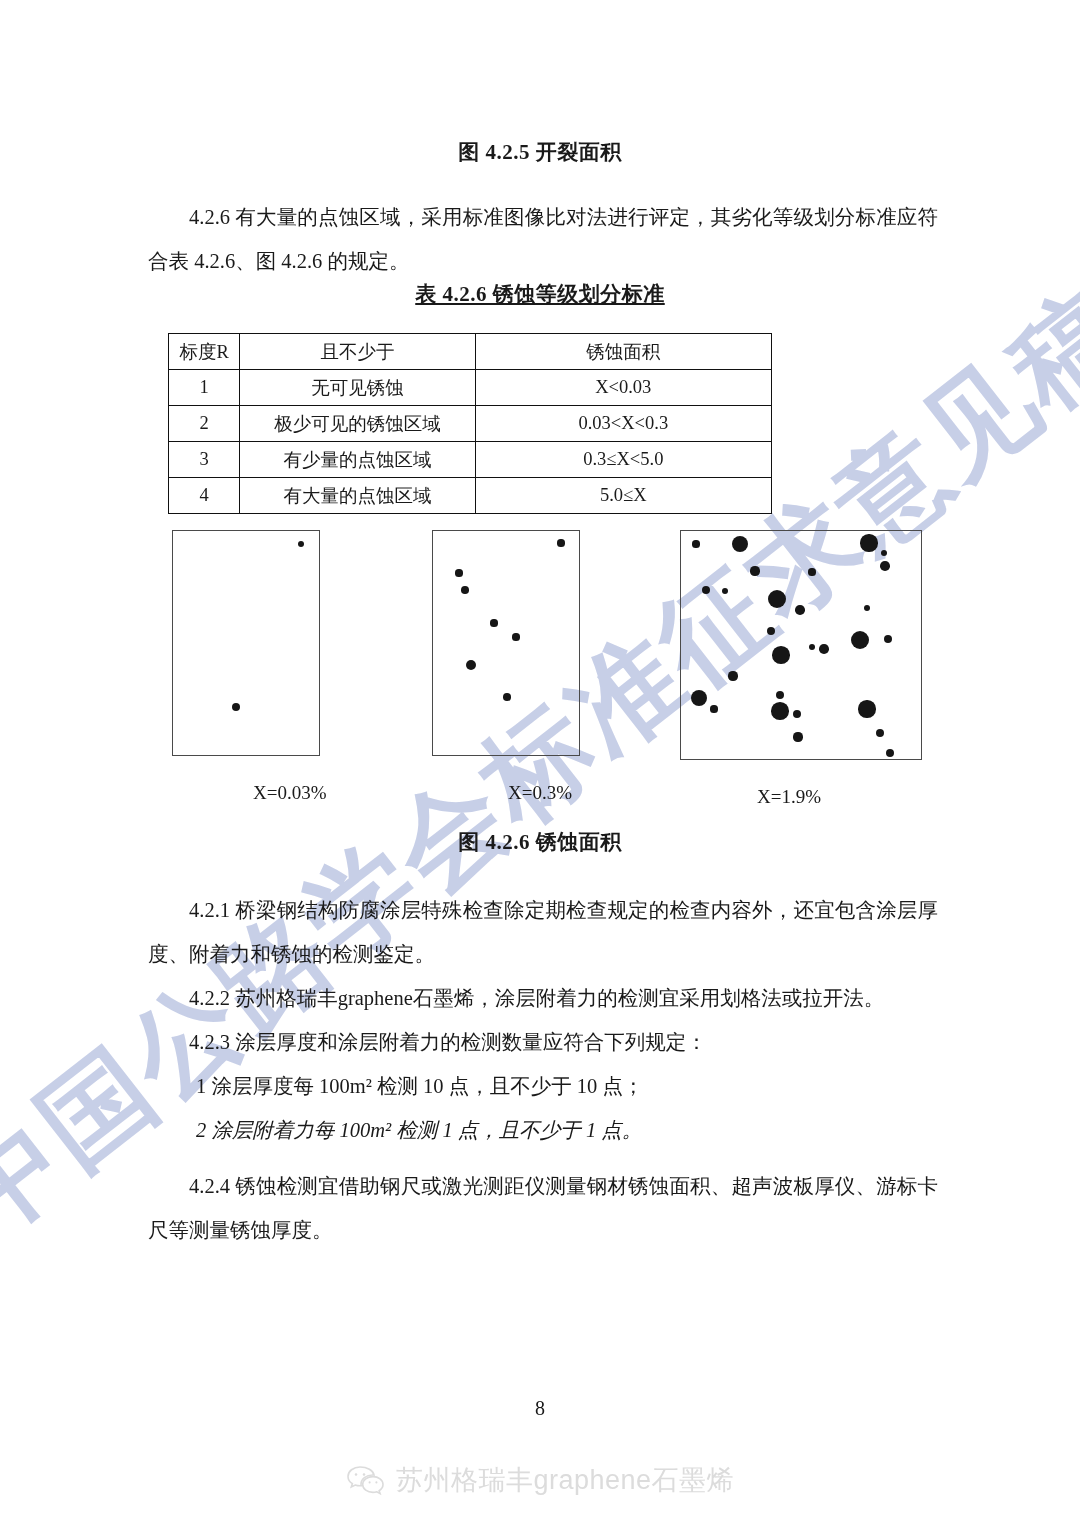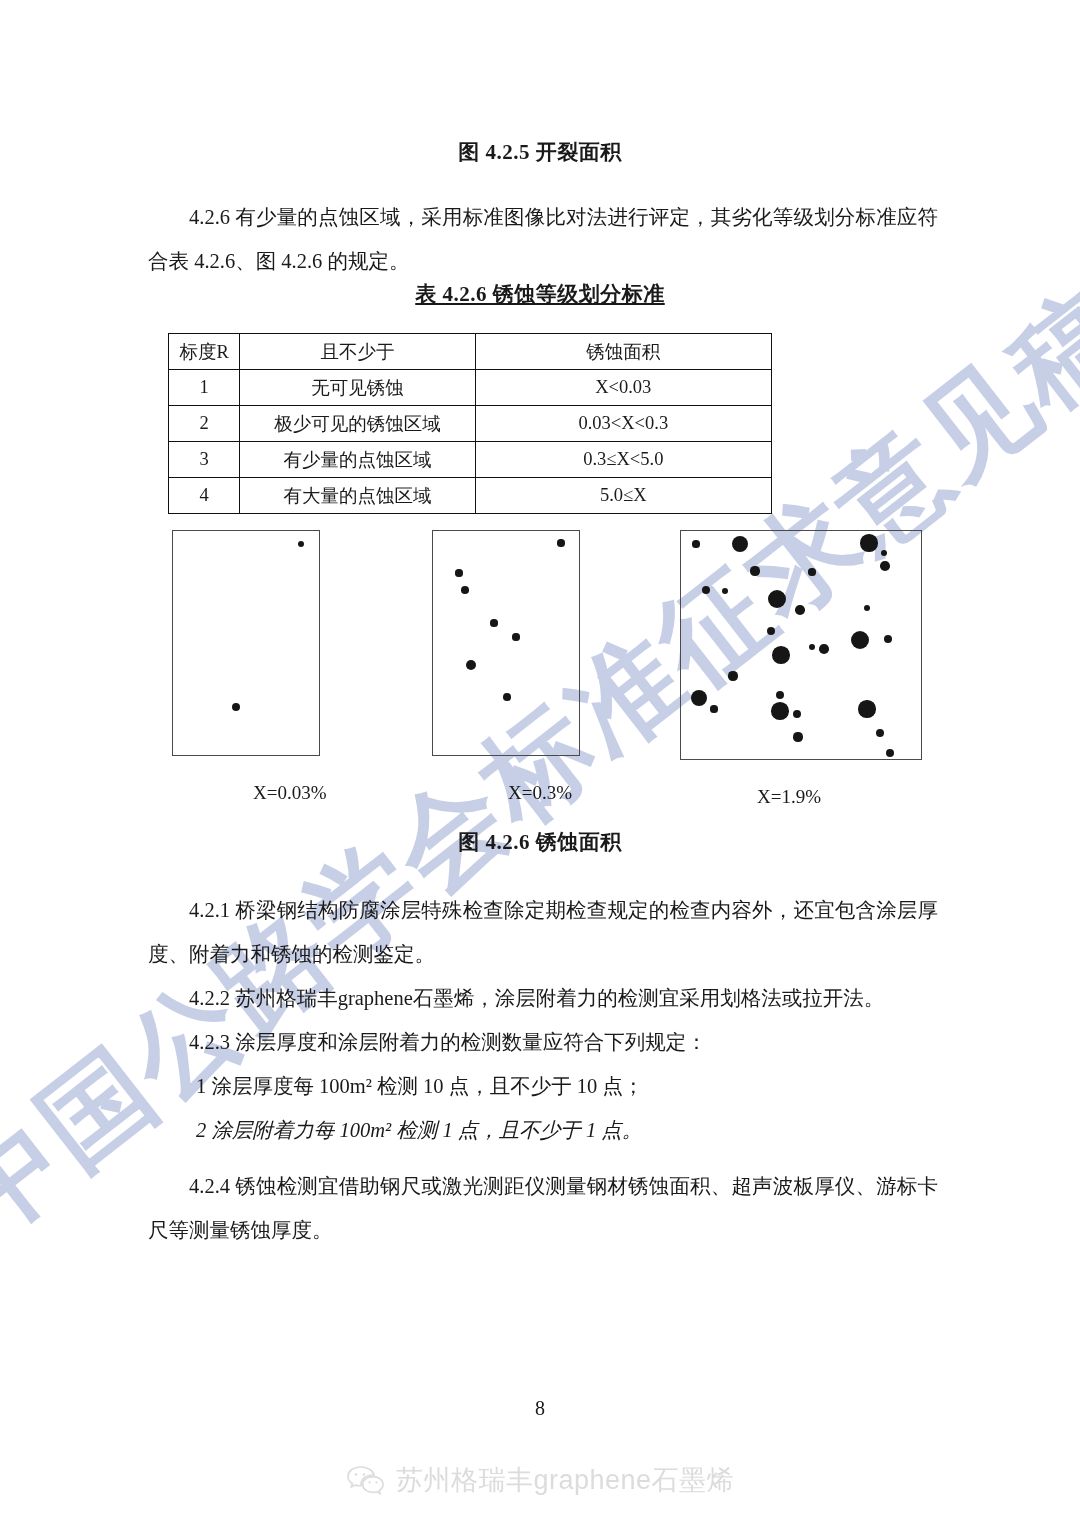--- a/index.html
+++ b/index.html
@@ -156,21 +156,21 @@
 <div id="page">
 
   <div id="watermark">
     <div id="watermark-text">中国公路学会标准征求意见稿</div>
   </div>
 
   <div id="content">
 
     <div class="fig-title" style="top:138px;">图 4.2.5 开裂面积</div>
 
-    <div class="para indent" style="top:195px;">4.2.6 有少量的点蚀区域，采用标准图像比对法进行评定，其劣化等级划分标准应符合表 4.2.6、图 4.2.6 的规定。</div>
+    <div class="para indent" style="top:195px;">4.2.6 有大量的点蚀区域，采用标准图像比对法进行评定，其劣化等级划分标准应符合表 4.2.6、图 4.2.6 的规定。</div>
 
     <div class="fig-title" style="top:280px;text-decoration:underline;">表 4.2.6 锈蚀等级划分标准</div>
 
     <table id="grade-table">
       <thead>
         <tr>
           <th class="c0">标度R</th>
           <th class="c1">且不少于</th>
           <th class="c2">锈蚀面积</th>
         </tr>

